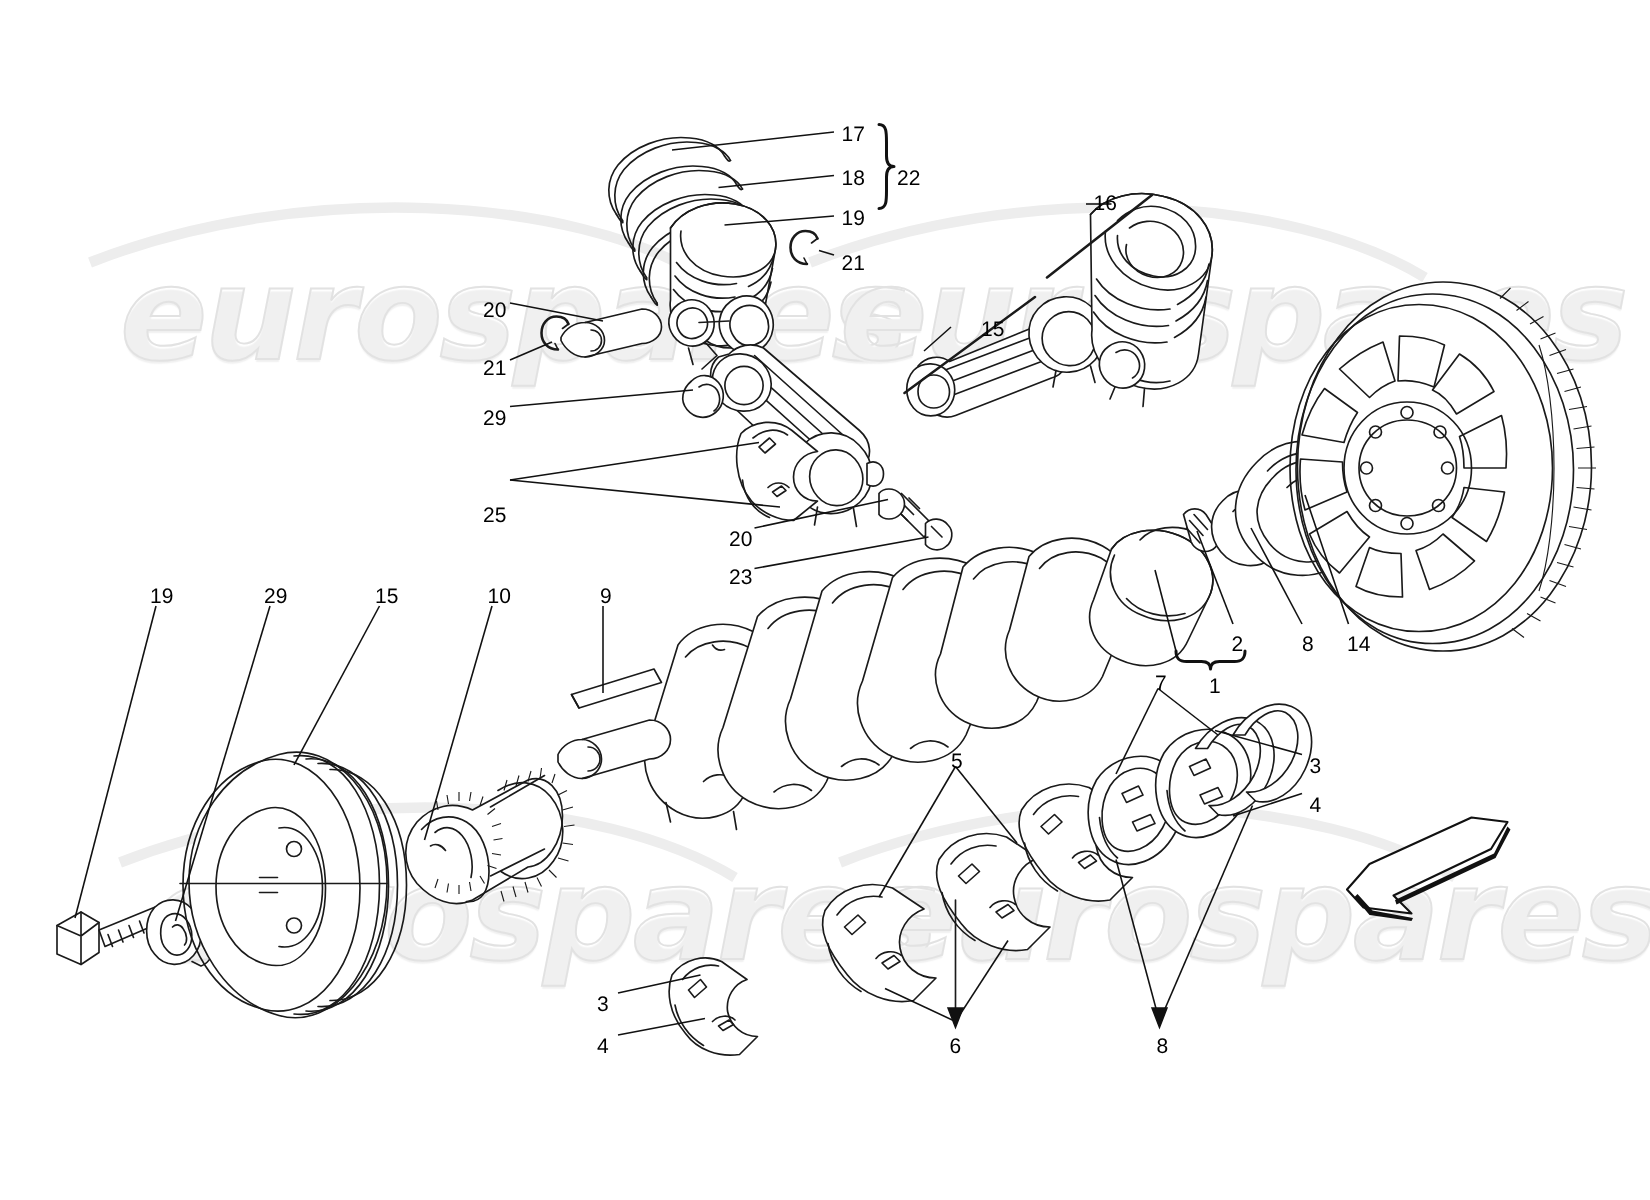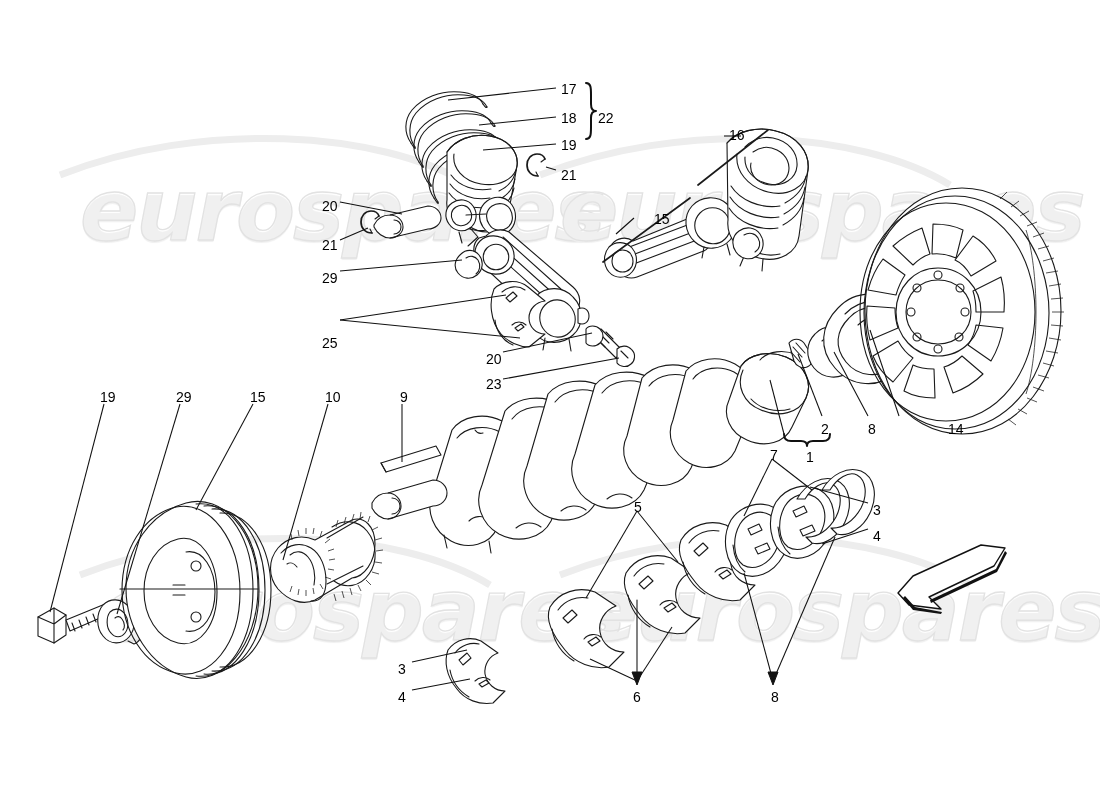--- a/index.html
+++ b/index.html
@@ -511,21 +511,21 @@
       <div class="callout" style="left: 322px; top: 336px;">25</div>
       <div class="callout" style="left: 486px; top: 352px;">20</div>
       <div class="callout" style="left: 486px; top: 377px;">23</div>
       <div class="callout" style="left: 100px; top: 390px;">19</div>
       <div class="callout" style="left: 176px; top: 390px;">29</div>
       <div class="callout" style="left: 250px; top: 390px;">15</div>
       <div class="callout" style="left: 325px; top: 390px;">10</div>
       <div class="callout" style="left: 400px; top: 390px;">9</div>
       <div class="callout" style="left: 821px; top: 422px;">2</div>
       <div class="callout" style="left: 868px; top: 422px;">8</div>
-      <div class="callout" style="left: 948px; top: 422px;">14</div>
+      <div class="callout" style="left: 898px; top: 422px;">14</div>
       <div class="callout" style="left: 806px; top: 450px;">1</div>
       <div class="callout" style="left: 634px; top: 500px;">5</div>
       <div class="callout" style="left: 770px; top: 448px;">7</div>
       <div class="callout" style="left: 873px; top: 503px;">3</div>
       <div class="callout" style="left: 873px; top: 529px;">4</div>
       <div class="callout" style="left: 398px; top: 662px;">3</div>
       <div class="callout" style="left: 398px; top: 690px;">4</div>
       <div class="callout" style="left: 633px; top: 690px;">6</div>
       <div class="callout" style="left: 771px; top: 690px;">8</div>
     </div>

